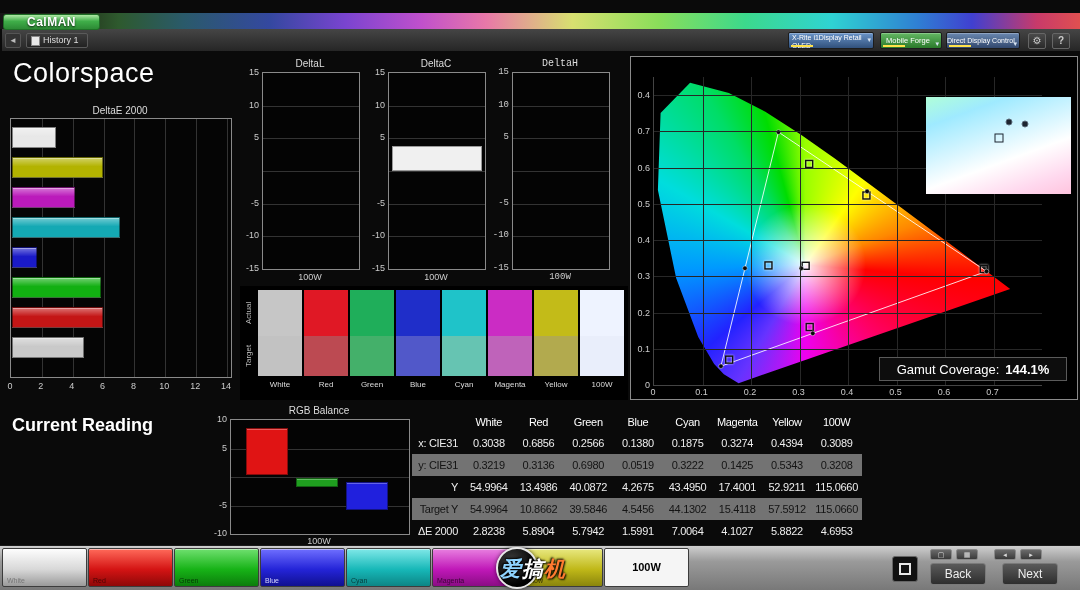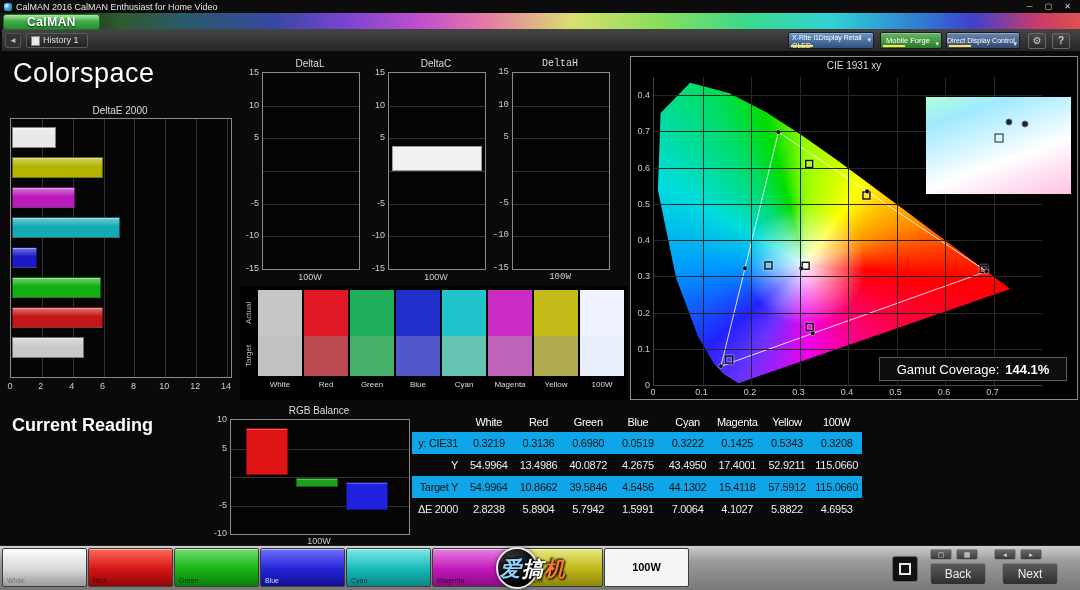--- a/index.html
+++ b/index.html
@@ -93,21 +93,21 @@
   .rgb-ylab{position:absolute;left:0;width:23px;text-align:right;font-size:9px;color:#ccc;}
   .rgb-bar{position:absolute;width:42px;border:1px solid rgba(0,0,0,.4);box-shadow:inset 0 1px 0 rgba(255,255,255,.3);box-sizing:border-box;}
   .rgb-xlab{position:absolute;left:26px;top:131px;width:178px;text-align:center;font-size:9px;color:#ccc;}
   
   .data-table{position:absolute;left:412px;top:360px;width:450px;}
   .dt-row{display:grid;grid-template-columns:52px repeat(8,49.7px);height:22px;align-items:center;}
   .dt-header{height:20px;}
   .dt-cell{text-align:center;font-size:11px;letter-spacing:-.3px;color:#ededed;white-space:nowrap;overflow:hidden;}
   .dt-header .dt-cell{color:#fff;}
   .dt-label{text-align:right;padding-right:6px;box-sizing:border-box;}
-  .dt-row.shaded{background:#0ea5e9;}
+  .dt-row.shaded{background:#737373;}
   .dt-row.shaded .dt-cell{color:#141414;}
   
   .bottombar{position:absolute;left:0;top:545px;width:1080px;height:45px;background:linear-gradient(180deg,#cfcfcf,#9a9a9a 35%,#787878);border-top:1px solid #1a1a1a;box-sizing:border-box;}
   #bb-swatches{position:absolute;left:0;top:0;width:700px;height:45px;}
   .bb-btn{position:absolute;top:2px;width:85px;height:39px;border:1px solid #3c3c3c;border-radius:2px;box-shadow:inset 0 1px 0 rgba(255,255,255,.5);box-sizing:border-box;}
   .bb-label{position:absolute;left:4px;bottom:2px;font-size:7px;}
   .bb-label.sel{left:0;right:0;bottom:13px;text-align:center;font-size:11px;font-weight:bold;}
   .watermark{position:absolute;left:488px;top:0;width:130px;height:52px;}
   .wm-circle{position:absolute;left:8px;top:1px;width:42px;height:42px;border-radius:50%;background:radial-gradient(circle at 35% 30%,#3a3a3a,#000 70%);border:2px solid #e8e8e8;box-shadow:0 0 4px rgba(0,0,0,.6);box-sizing:border-box;}
   .wm-text{position:absolute;left:12px;top:9px;font-size:21px;font-weight:bold;font-style:italic;letter-spacing:1px;white-space:nowrap;text-shadow:1px 1px 2px #000,-1px -1px 2px #000;}
@@ -115,29 +115,20 @@
   .nc-square{position:absolute;left:2px;top:10px;width:26px;height:26px;background:#111;border:1px solid #666;border-radius:3px;box-sizing:border-box;}
   .nc-inner{position:absolute;left:6px;top:6px;width:12px;height:12px;border:2px solid #e8e8e8;box-sizing:border-box;}
   .nc-mini{position:absolute;top:3px;width:22px;height:11px;background:linear-gradient(180deg,#6a6a6a,#3a3a3a);border:1px solid #888;border-radius:2px;color:#ddd;font-size:7px;text-align:center;line-height:9px;box-sizing:border-box;}
   .nc-btn{position:absolute;top:17px;height:22px;background:linear-gradient(180deg,#5a5a5a,#2e2e2e);border:1px solid #7a7a7a;border-radius:3px;color:#eee;font-size:12px;display:flex;align-items:center;justify-content:center;box-sizing:border-box;}
 </style>
 </head>
 <body>
 
 <div class="screen">
 
-  <div class="titlebar">
-    <span class="app-ico"></span>
-    <span class="title-text">CalMAN 2016 CalMAN Enthusiast for Home Video</span>
-    <span class="win-controls">
-      <span class="wc">─</span>
-      <span class="wc">▢</span>
-      <span class="wc">✕</span>
-    </span>
-  </div>
 
   <div class="rainbow"></div>
   <div class="calman-logo">CalMAN</div>
 
   <div class="toolbar">
     <div class="tb-back"></div>
     <div class="history-tab">
       <span class="h-ico"></span>
       <span>History 1</span>
     </div>
@@ -263,21 +254,20 @@
         <div class="sw-label" style="left: 248px;">Magenta</div>
         <div class="sw-block" style="left: 294px; top: 4px; width: 44px; height: 46px; background: rgb(195, 187, 24);"></div>
         <div class="sw-block" style="left: 294px; top: 50px; width: 44px; height: 40px; background: rgb(178, 170, 78);"></div>
         <div class="sw-label" style="left: 294px;">Yellow</div>
         <div class="sw-block" style="left: 340px; top: 4px; width: 44px; height: 46px; background: rgb(238, 243, 255);"></div>
         <div class="sw-block" style="left: 340px; top: 50px; width: 44px; height: 40px; background: rgb(233, 238, 251);"></div>
         <div class="sw-label" style="left: 340px;">100W</div>
       </div>
 
     <div class="cie-panel" id="cie-panel">
-      <div class="cie-title">CIE 1931 xy</div>
       <div id="cie-plot">
         <div id="horseshoe" style="clip-path: polygon(21.8% 99.4%, 18% 96.5%, 15.5% 93.2%, 11.4% 84.4%, 5.7% 65.3%, 1% 36.7%, 1.7% 11.7%, 9.3% 1.9%, 19.3% 5.2%, 28.7% 11.3%, 37.7% 18.6%, 46.6% 26.5%, 55.5% 34.7%, 64.1% 42.8%, 71.9% 50.1%, 78.4% 56.2%, 86.4% 63.7%, 91.8% 68.8%);"></div>
         <svg id="cie-svg">
             <polygon points="332.516,194.36611764705884 124.451,55.077647058823544 66.93,289.19388235294116" class="tri"></polygon>
             <rect x="148.15949999999998" y="185.28588235294117" width="7" height="7" class="tgt"></rect>
             <rect x="326.3" y="188.54705882352943" width="7" height="7" class="tgt"></rect>
             <rect x="151.7" y="83.46470588235294" width="7" height="7" class="tgt"></rect>
             <rect x="71.675" y="279.13529411764705" width="7" height="7" class="tgt"></rect>
             <rect x="110.96" y="184.92352941176472" width="7" height="7" class="tgt"></rect>
             <rect x="152.185" y="246.5235294117647" width="7" height="7" class="tgt"></rect>
@@ -361,20 +351,31 @@
           <div class="dt-cell dt-label"></div>
           <div class="dt-cell">White</div>
           <div class="dt-cell">Red</div>
           <div class="dt-cell">Green</div>
           <div class="dt-cell">Blue</div>
           <div class="dt-cell">Cyan</div>
           <div class="dt-cell">Magenta</div>
           <div class="dt-cell">Yellow</div>
           <div class="dt-cell">100W</div>
         </div>
+        <div class="dt-row">
+          <div class="dt-cell dt-label">x: CIE31</div>
+          <div class="dt-cell">0.3038</div>
+          <div class="dt-cell">0.6856</div>
+          <div class="dt-cell">0.2566</div>
+          <div class="dt-cell">0.1380</div>
+          <div class="dt-cell">0.1875</div>
+          <div class="dt-cell">0.3274</div>
+          <div class="dt-cell">0.4394</div>
+          <div class="dt-cell">0.3089</div>
+        </div>
         <div class="dt-row shaded">
           <div class="dt-cell dt-label">y: CIE31</div>
           <div class="dt-cell">0.3219</div>
           <div class="dt-cell">0.3136</div>
           <div class="dt-cell">0.6980</div>
           <div class="dt-cell">0.0519</div>
           <div class="dt-cell">0.3222</div>
           <div class="dt-cell">0.1425</div>
           <div class="dt-cell">0.5343</div>
           <div class="dt-cell">0.3208</div>

